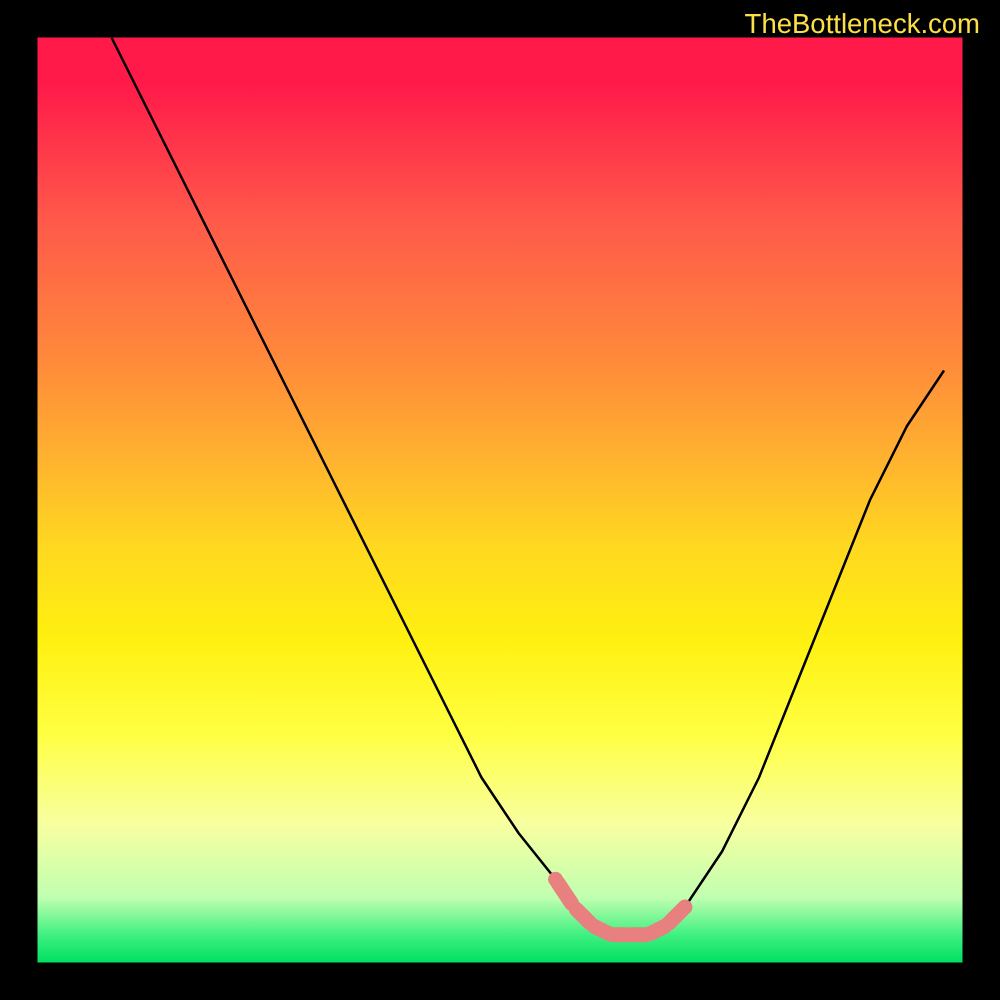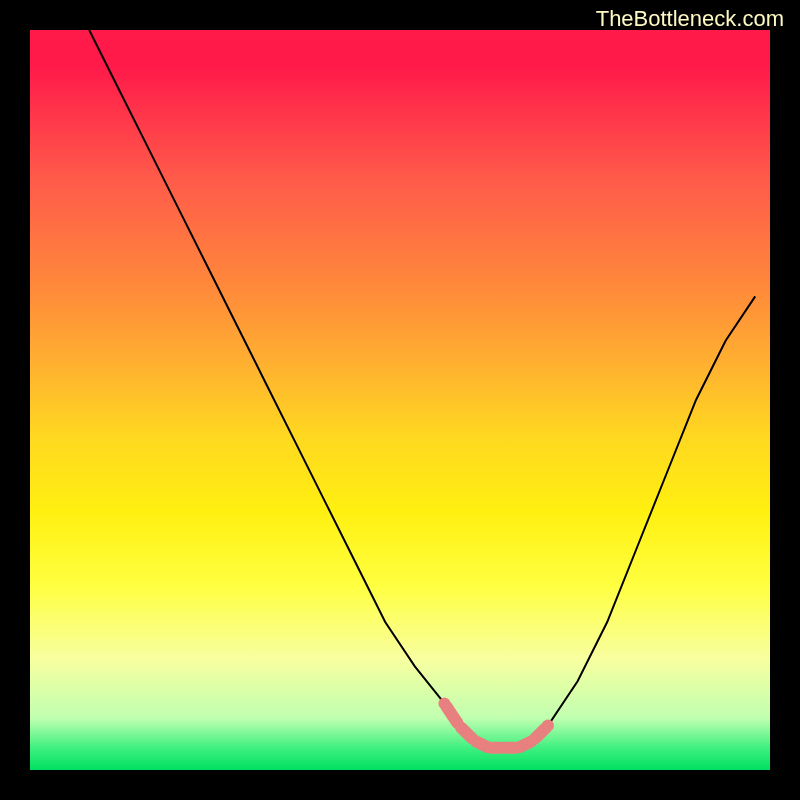--- a/index.html
+++ b/index.html
@@ -8,21 +8,21 @@
     height: 800px;
     background: #000;
     position: relative;
     overflow: hidden;
     font-family: Arial, sans-serif;
   }
   .watermark {
     position: absolute;
     top: 6px;
     right: 16px;
-    color: #fef9c3;
+    color: #fde047;
     font-size: 22px;
     font-weight: 500;
     z-index: 10;
   }
   .plot-frame {
     position: absolute;
     left: 30px;
     top: 30px;
     width: 740px;
     height: 740px;

